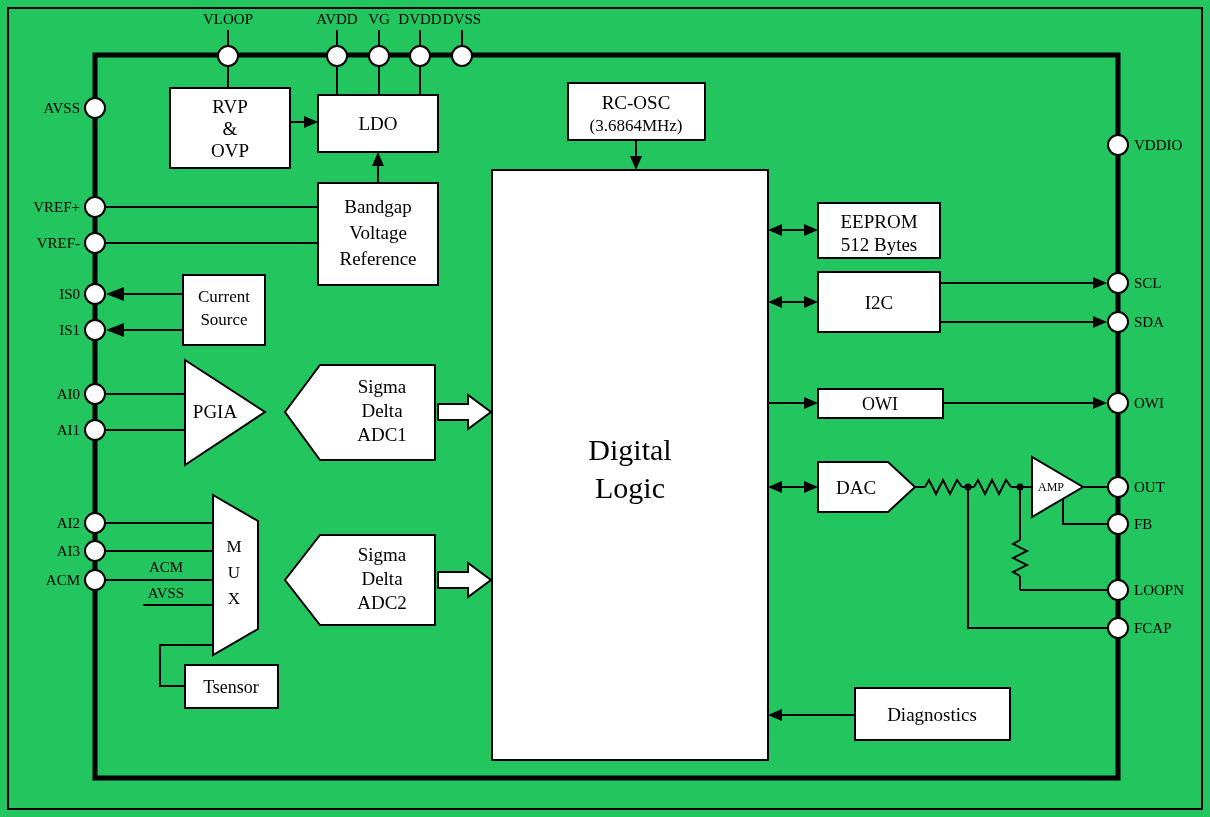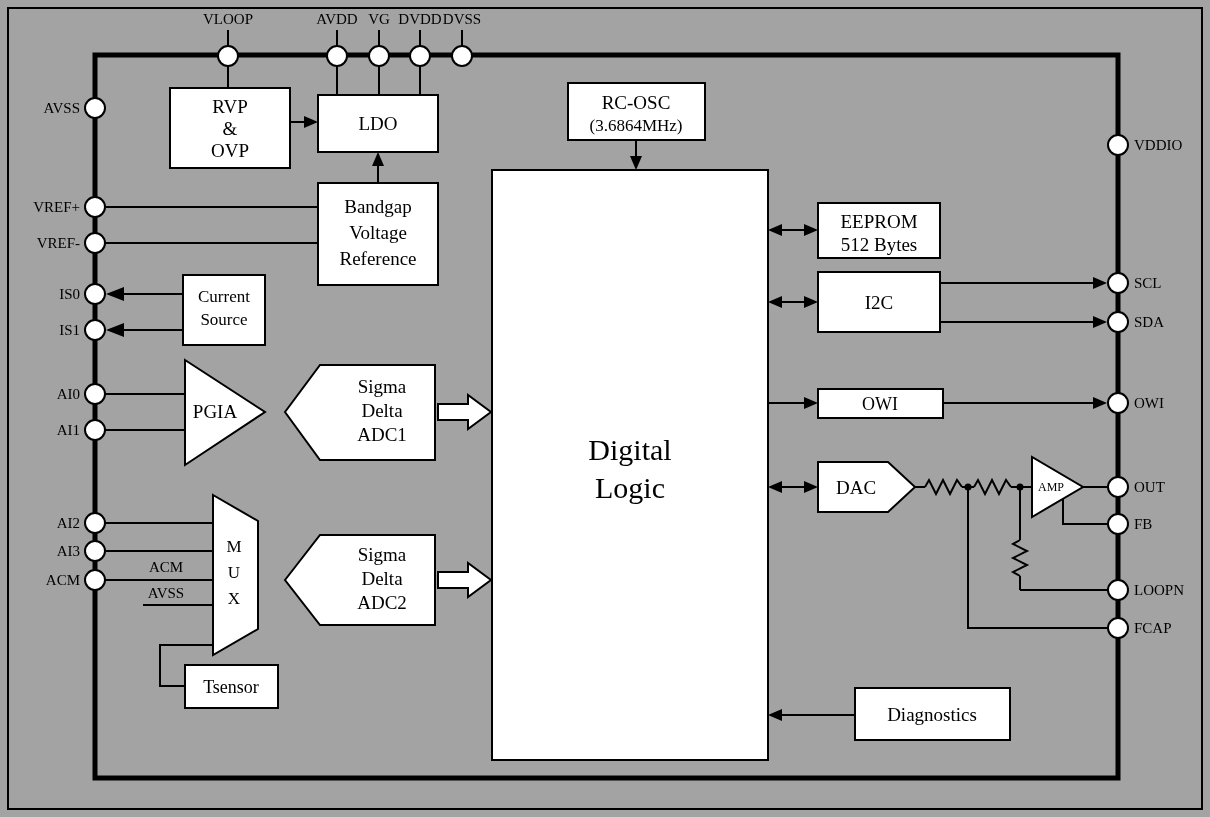--- a/index.html
+++ b/index.html
@@ -1,16 +1,16 @@
 <!DOCTYPE html>
 <html><head>
 <meta charset="utf-8">
 <style>
   html,body{margin:0;padding:0;background:#ffffff;}
-  .stage{width:1210px;height:817px;position:relative;background:#a3a3a3;}
+  .stage{width:1210px;height:817px;position:relative;background:#22c55e;}
   svg{display:block;}
   .txt{font-family:"Liberation Serif","DejaVu Serif",serif;fill:#000;}
   .t15{font-size:15px;}
   .t17{font-size:17px;}
   .t18{font-size:18px;}
   .t19{font-size:19px;}
   .t12{font-size:12px;}
   .t30{font-size:30px;}
   .mid{text-anchor:middle;}
   .end{text-anchor:end;}

